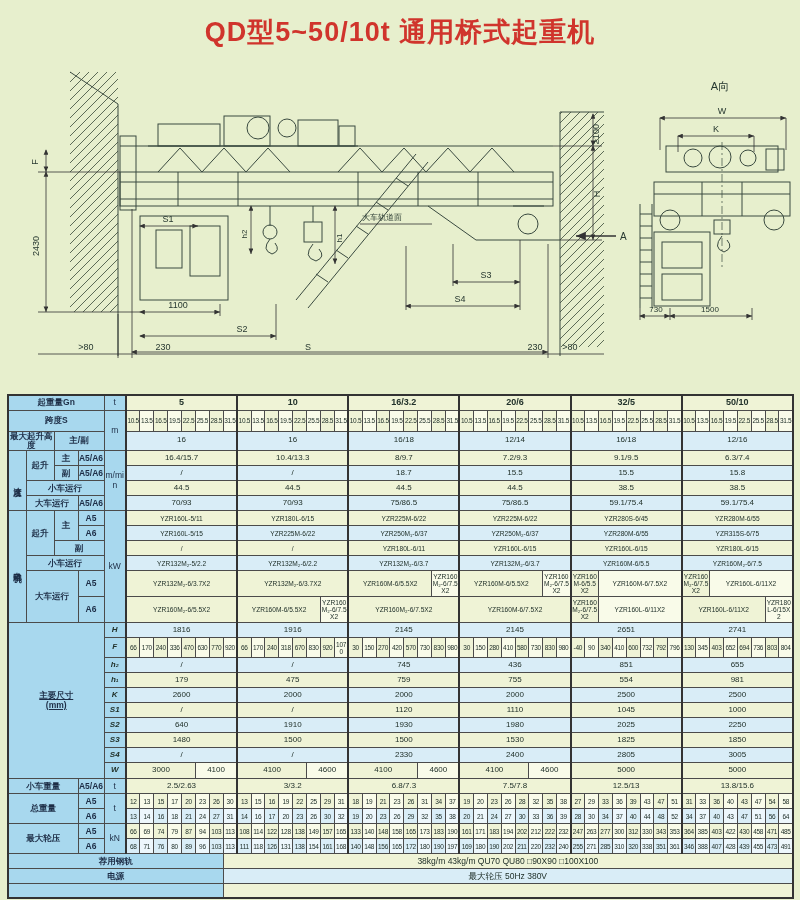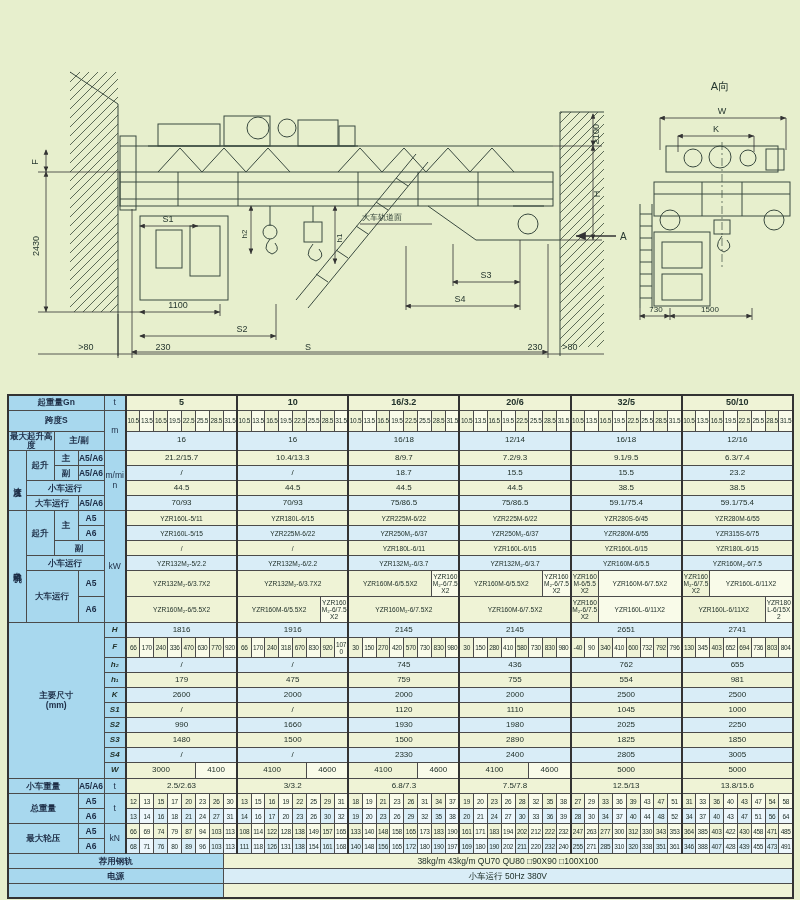--- a/index.html
+++ b/index.html
@@ -24,26 +24,27 @@
   td.unit{font-weight:normal;}
   td.gs{border-left:2px solid #333;}
   td.strong{font-weight:bold;font-size:9px;}
   td.tiny{font-size:6.5px;letter-spacing:-0.3px;}
   td.motor{font-size:6.6px;}
   td.dimlbl{background:var(--lbl) !important;font-style:italic;font-weight:bold;font-size:8px;}
   td.center{font-size:8.5px;}
   tr.h15 td{height:15px;} tr.h21 td{height:21px;} tr.h26 td{height:26px;}
   tr.h20 td{height:20px;} tr.h16 td{height:16px;} tr.h14 td{height:14px;}
   .vert{writing-mode:vertical-rl;text-orientation:upright;letter-spacing:1px;}
-  .pre{white-space:pre-line;}
+  .pre{white-space:pre-line;text-decoration:underline;}
 </style>
 </head>
 <body>
 
 <div class="page">
+  <div class="title">QD型5~50/10t 通用桥式起重机</div>
 
   <div class="draw-wrap">
     <svg width="784" height="336" viewBox="0 0 784 336">
       <defs>
         <pattern id="hatch" patternUnits="userSpaceOnUse" width="9" height="9">
           <path d="M0,9 L9,0" stroke="#5c6b56" stroke-width="1"></path>
         </pattern>
         <marker id="ar" markerWidth="8" markerHeight="8" refX="7" refY="3" orient="auto">
           <path d="M0,0 L7,3 L0,6 z" fill="#333"></path>
         </marker>
@@ -336,36 +337,36 @@
             <td colspan="8" class=" gs">12/14</td>
             <td colspan="8" class=" gs">16/18</td>
             <td colspan="8" class=" gs">12/16</td>
           </tr>
           <tr class="h15 cream">
             <td rowspan="4" class="lbl vert">速度</td>
             <td rowspan="2" class="lbl">起升</td>
             <td class="lbl">主</td>
             <td class="lbl">A5/A6</td>
             <td rowspan="4" class="lbl unit">m/min</td>
-            <td colspan="8" class=" gs">21.2/15.7</td>
+            <td colspan="8" class=" gs">16.4/15.7</td>
             <td colspan="8" class=" gs">10.4/13.3</td>
             <td colspan="8" class=" gs">8/9.7</td>
             <td colspan="8" class=" gs">7.2/9.3</td>
             <td colspan="8" class=" gs">9.1/9.5</td>
             <td colspan="8" class=" gs">6.3/7.4</td>
           </tr>
           <tr class="h15 blue">
             <td class="lbl">副</td>
             <td class="lbl">A5/A6</td>
             <td colspan="8" class=" gs">/</td>
             <td colspan="8" class=" gs">/</td>
             <td colspan="8" class=" gs">18.7</td>
             <td colspan="8" class=" gs">15.5</td>
             <td colspan="8" class=" gs">15.5</td>
-            <td colspan="8" class=" gs">23.2</td>
+            <td colspan="8" class=" gs">15.8</td>
           </tr>
           <tr class="h15 cream">
             <td colspan="3" class="lbl">小车运行</td>
             <td colspan="8" class=" gs">44.5</td>
             <td colspan="8" class=" gs">44.5</td>
             <td colspan="8" class=" gs">44.5</td>
             <td colspan="8" class=" gs">44.5</td>
             <td colspan="8" class=" gs">38.5</td>
             <td colspan="8" class=" gs">38.5</td>
           </tr>
@@ -506,21 +507,21 @@
             <td class="tiny alt">736</td>
             <td class="tiny">803</td>
             <td class="tiny alt">804</td>
           </tr>
           <tr class="h15 blue">
             <td class="dimlbl">h₂</td>
             <td colspan="8" class=" gs">/</td>
             <td colspan="8" class=" gs">/</td>
             <td colspan="8" class=" gs">745</td>
             <td colspan="8" class=" gs">436</td>
-            <td colspan="8" class=" gs">762</td>
+            <td colspan="8" class=" gs">851</td>
             <td colspan="8" class=" gs">655</td>
           </tr>
           <tr class="h15 cream">
             <td class="dimlbl">h₁</td>
             <td colspan="8" class=" gs">179</td>
             <td colspan="8" class=" gs">475</td>
             <td colspan="8" class=" gs">759</td>
             <td colspan="8" class=" gs">755</td>
             <td colspan="8" class=" gs">554</td>
             <td colspan="8" class=" gs">981</td>
@@ -538,33 +539,33 @@
             <td class="dimlbl">S1</td>
             <td colspan="8" class=" gs">/</td>
             <td colspan="8" class=" gs">/</td>
             <td colspan="8" class=" gs">1120</td>
             <td colspan="8" class=" gs">1110</td>
             <td colspan="8" class=" gs">1045</td>
             <td colspan="8" class=" gs">1000</td>
           </tr>
           <tr class="h15 blue">
             <td class="dimlbl">S2</td>
-            <td colspan="8" class=" gs">990</td>
-            <td colspan="8" class=" gs">1660</td>
+            <td colspan="8" class=" gs">640</td>
+            <td colspan="8" class=" gs">1910</td>
             <td colspan="8" class=" gs">1930</td>
             <td colspan="8" class=" gs">1980</td>
             <td colspan="8" class=" gs">2025</td>
             <td colspan="8" class=" gs">2250</td>
           </tr>
           <tr class="h15 cream">
             <td class="dimlbl">S3</td>
             <td colspan="8" class=" gs">1480</td>
             <td colspan="8" class=" gs">1500</td>
             <td colspan="8" class=" gs">1500</td>
-            <td colspan="8" class=" gs">2890</td>
+            <td colspan="8" class=" gs">1530</td>
             <td colspan="8" class=" gs">1825</td>
             <td colspan="8" class=" gs">1850</td>
           </tr>
           <tr class="h15 blue">
             <td class="dimlbl">S4</td>
             <td colspan="8" class=" gs">/</td>
             <td colspan="8" class=" gs">/</td>
             <td colspan="8" class=" gs">2330</td>
             <td colspan="8" class=" gs">2400</td>
             <td colspan="8" class=" gs">2805</td>
@@ -801,21 +802,21 @@
             <td class="tiny alt">455</td>
             <td class="tiny">473</td>
             <td class="tiny alt">491</td>
           </tr>
           <tr class="h15 cream">
             <td colspan="12" class="lbl">荐用钢轨</td>
             <td colspan="41" class="center">38kg/m  43kg/m  QU70   QU80   □90X90   □100X100</td>
           </tr>
           <tr class="h15 blue">
             <td colspan="12" class="lbl">电源</td>
-            <td colspan="41" class="center">小车运行  50Hz  380V</td>
+            <td colspan="41" class="center">最大轮压  50Hz  380V</td>
           </tr>
           <tr class="h14 cream">
             <td colspan="12" class="lbl"></td>
             <td colspan="41" class=""></td>
           </tr>
         </tbody>
       </table>
   </div>
 </div>
 

